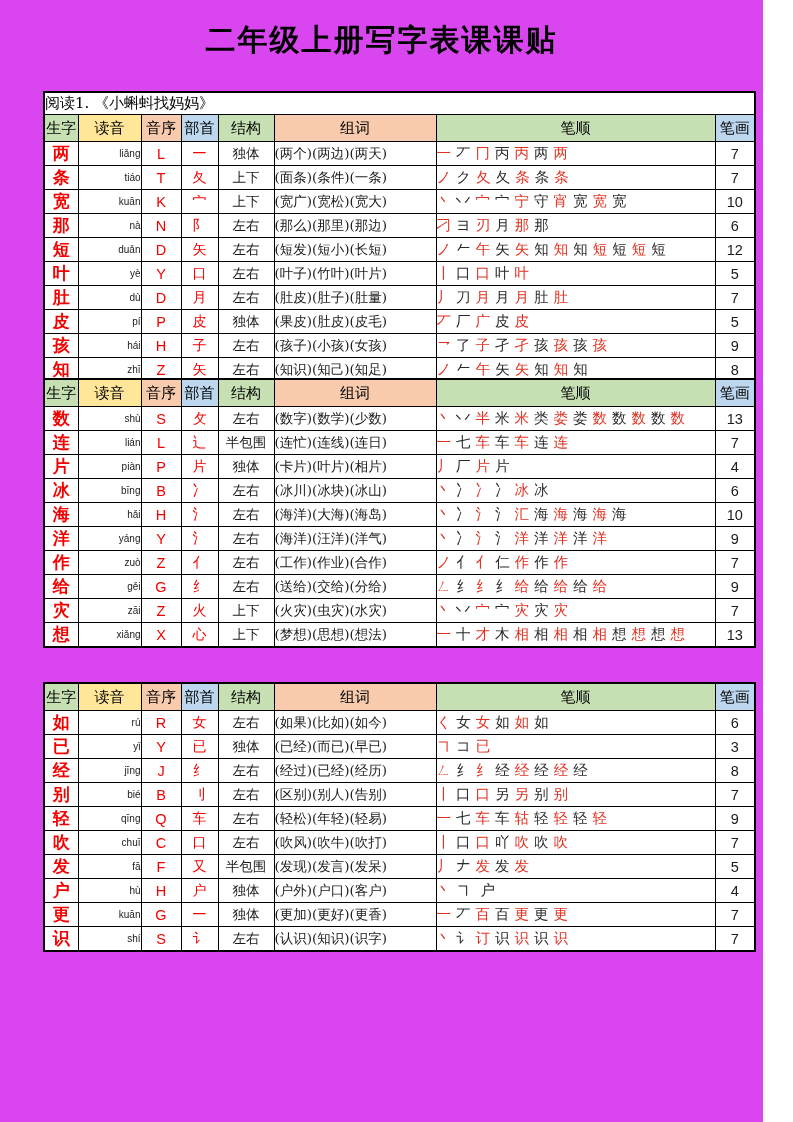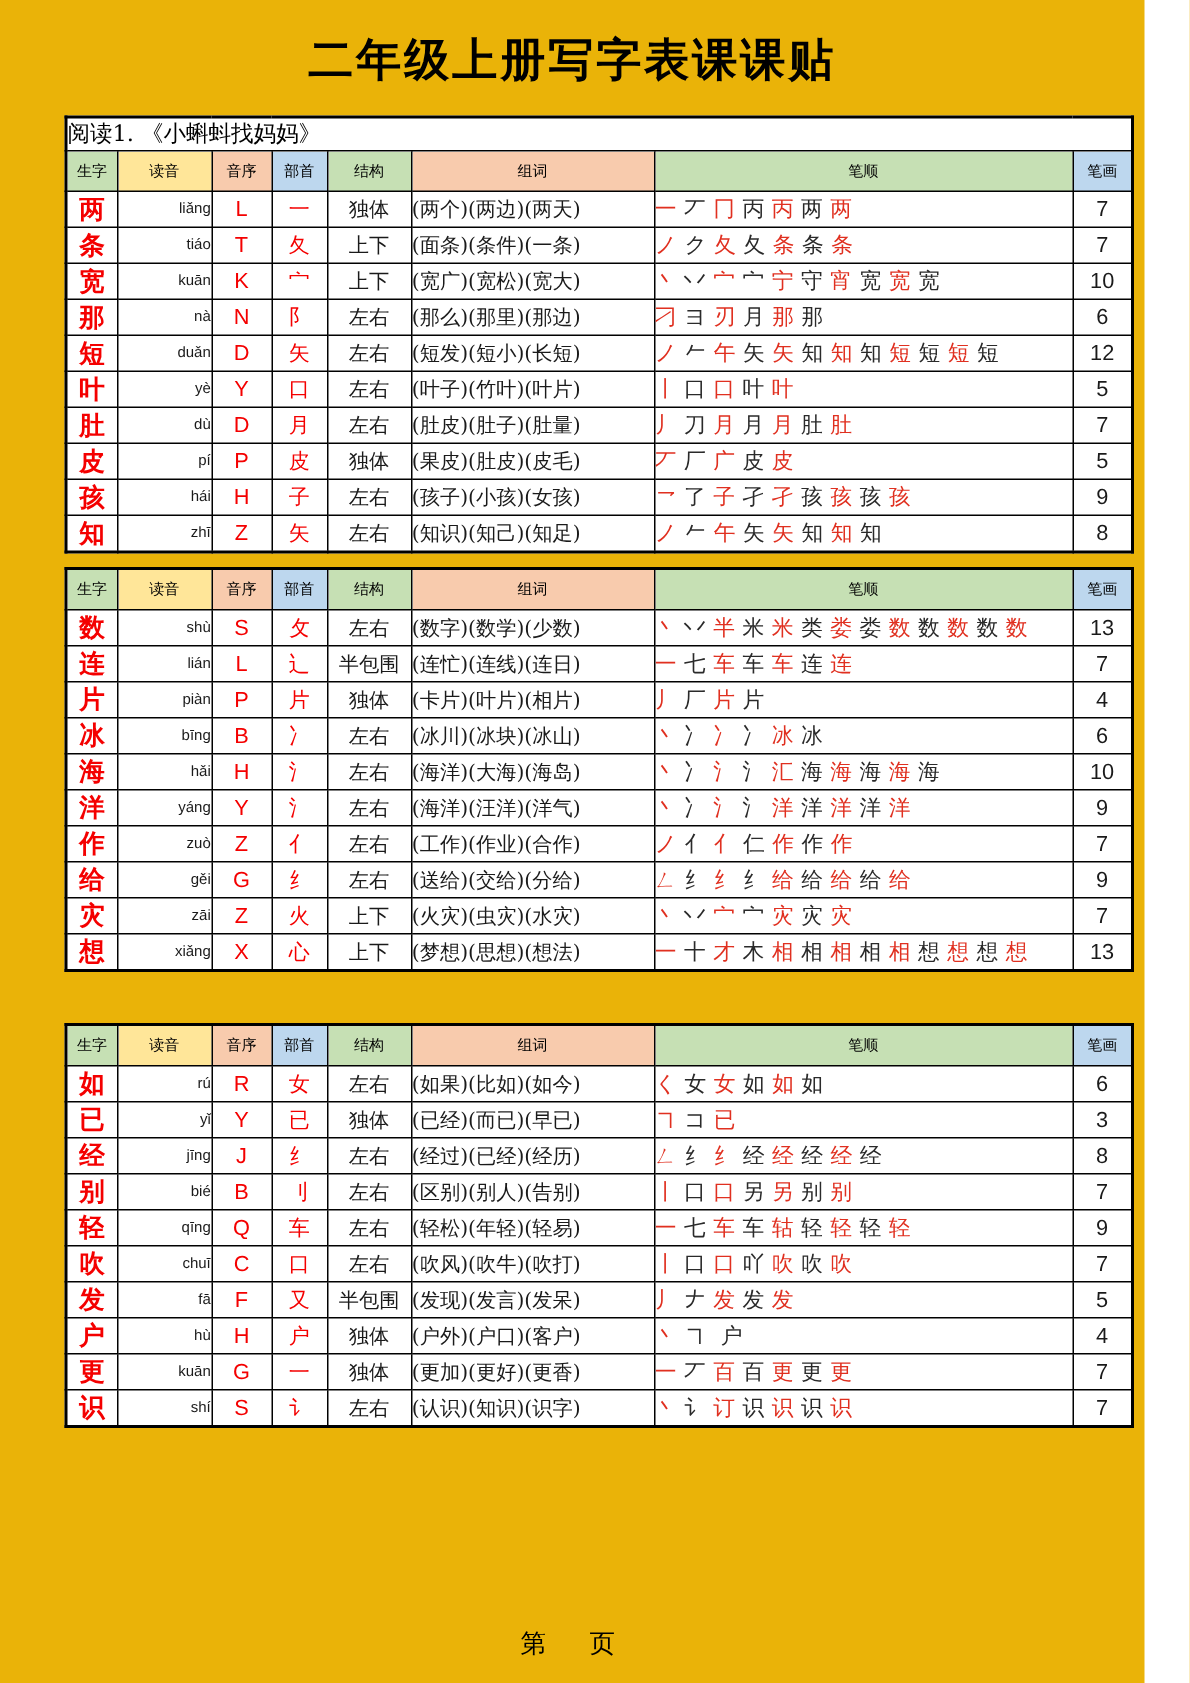--- a/index.html
+++ b/index.html
@@ -1,19 +1,19 @@
 <!DOCTYPE html>
 <html><head>
 <meta charset="utf-8">
 <style>
   html,body{margin:0;padding:0;background:#ffffff;}
   .page{
     position:relative;
     width:763px;height:1122px;
-    background:#eab308;
+    background:#d946ef;
     font-family:"Liberation Sans", sans-serif;
     overflow:hidden;
   }
   .main-title{
     position:absolute;top:20px;left:0;right:0;
     margin:0;text-align:center;
     font-size:30px;font-weight:bold;color:#000;
     letter-spacing:2px;
     font-family:"Liberation Sans", sans-serif;
   }
@@ -28,21 +28,21 @@
     overflow:hidden;white-space:nowrap;
     padding:0;
   }
   td.ttl{
     height:21px;font-size:15px;color:#000;
     padding:0 0 0 5px;text-align:left;
     font-family:"DejaVu Serif", serif;
   }
   tr.head-row td{
     height:26px;text-align:center;
-    font-size:10px;color:#000;
+    font-size:15px;color:#000;
     font-family:"DejaVu Serif", serif;
   }
   .fill-g{background:#c6e0b4;}
   .fill-y{background:#ffe699;}
   .fill-p{background:#f8cbad;}
   .fill-b{background:#bdd7ee;}
   tbody tr{height:24px;}
   td.cchar{
     color:#f40000;font-size:17px;font-weight:600;
     text-align:center;font-family:"DejaVu Serif", serif;
@@ -68,21 +68,21 @@
     font-family:"DejaVu Serif", serif;
   }
 </style>
 </head>
 <body>
 
 <div class="page">
 
   <h1 class="main-title">二年级上册写字表课课贴</h1>
 
-  <div class="lesson" style="top:77px;">
+  <div class="lesson" style="top:91px;">
     <table class="sheet">
       <colgroup>
         <col style="width:34px">
           <col style="width:63px">
           <col style="width:40px">
           <col style="width:37px">
         <col style="width:56px">
           <col style="width:162px">
           <col style="width:279px">
           <col style="width:40px">
@@ -458,15 +458,14 @@
             <td class="crad">讠</td>
             <td class="cstr">左右</td>
             <td class="cwords">(认识)(知识)(识字)</td>
             <td class="cstrokes"><span class="sr">丶</span><span class="sk">讠</span><span class="sr">订</span><span class="sk">识</span><span class="sr">识</span><span class="sk">识</span><span class="sr">识</span></td>
             <td class="ccount">7</td>
           </tr>
         </tbody>
     </table>
   </div>
 
-  <div class="page-footer">第　页</div>
 
 </div>
 
 </body></html>

